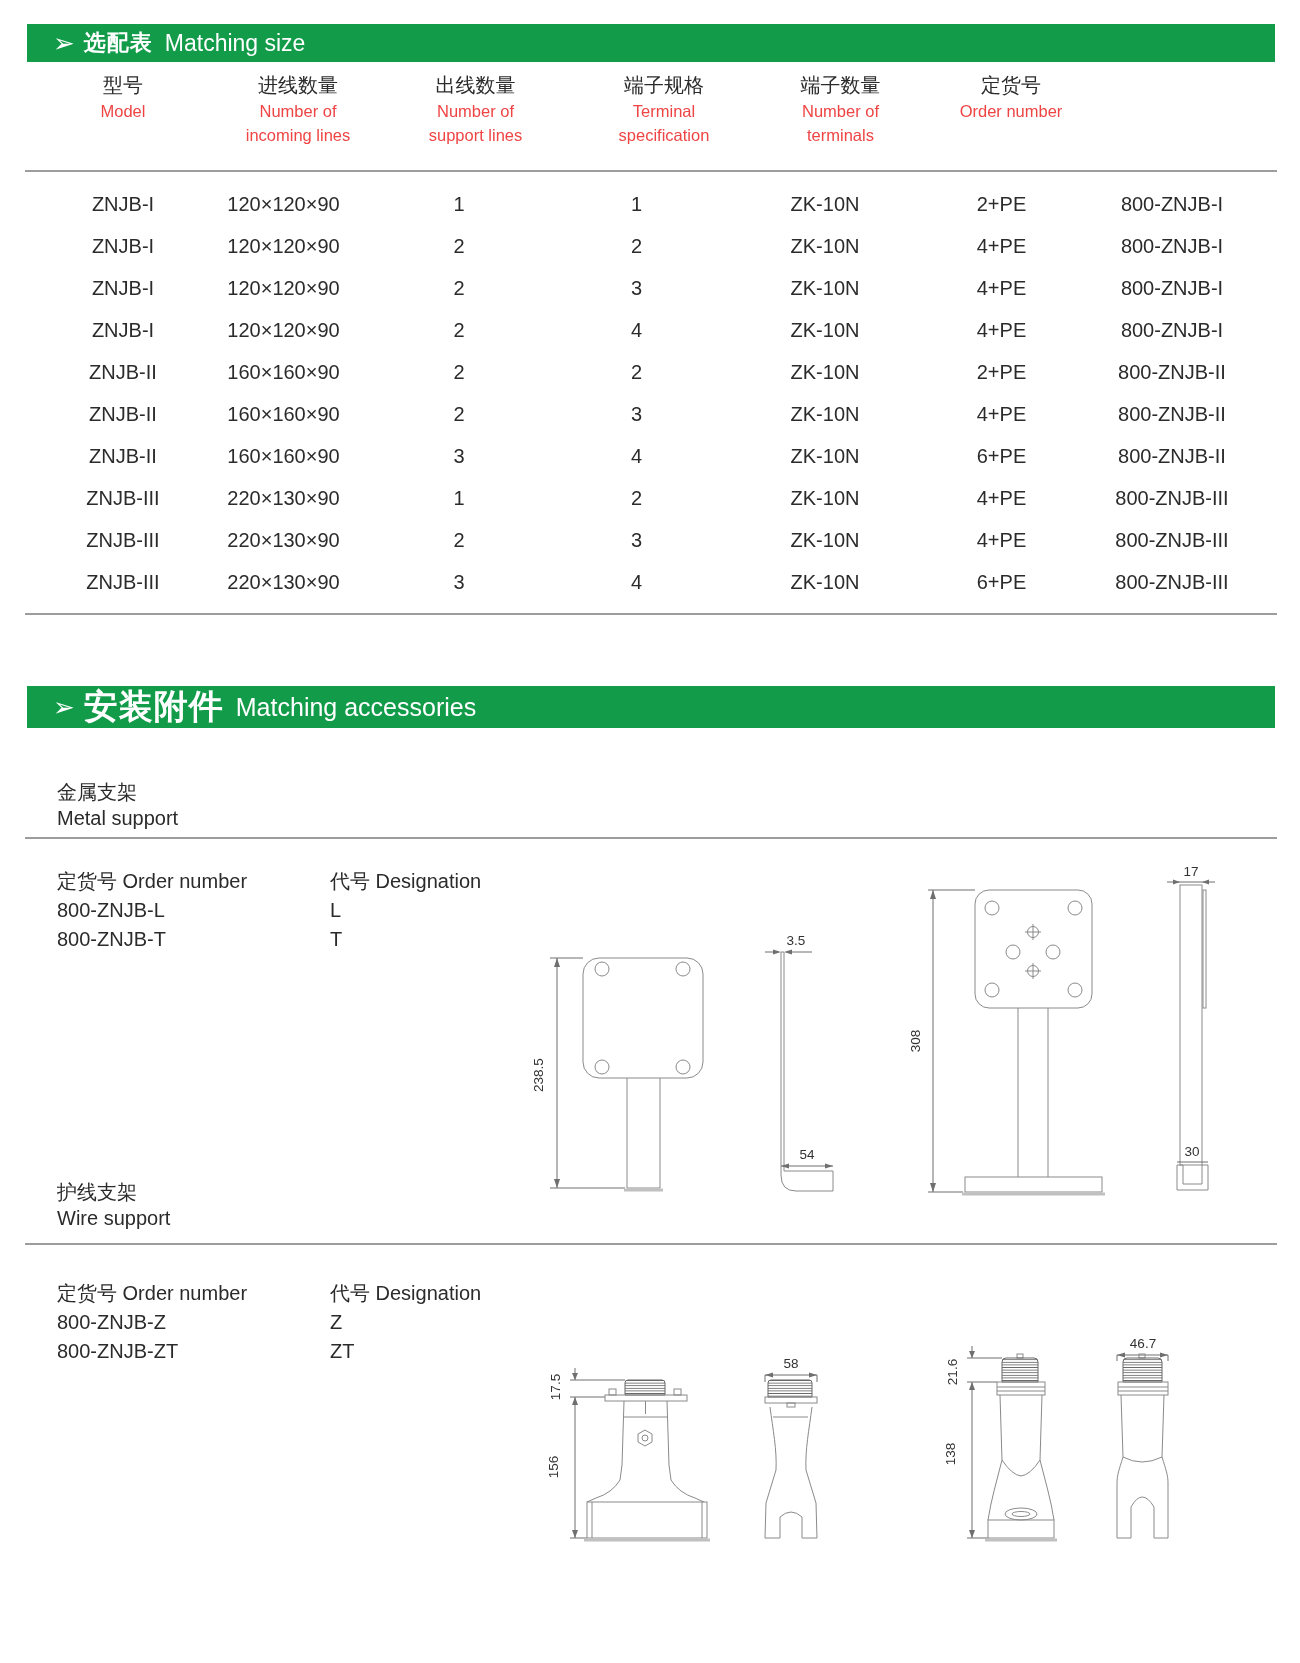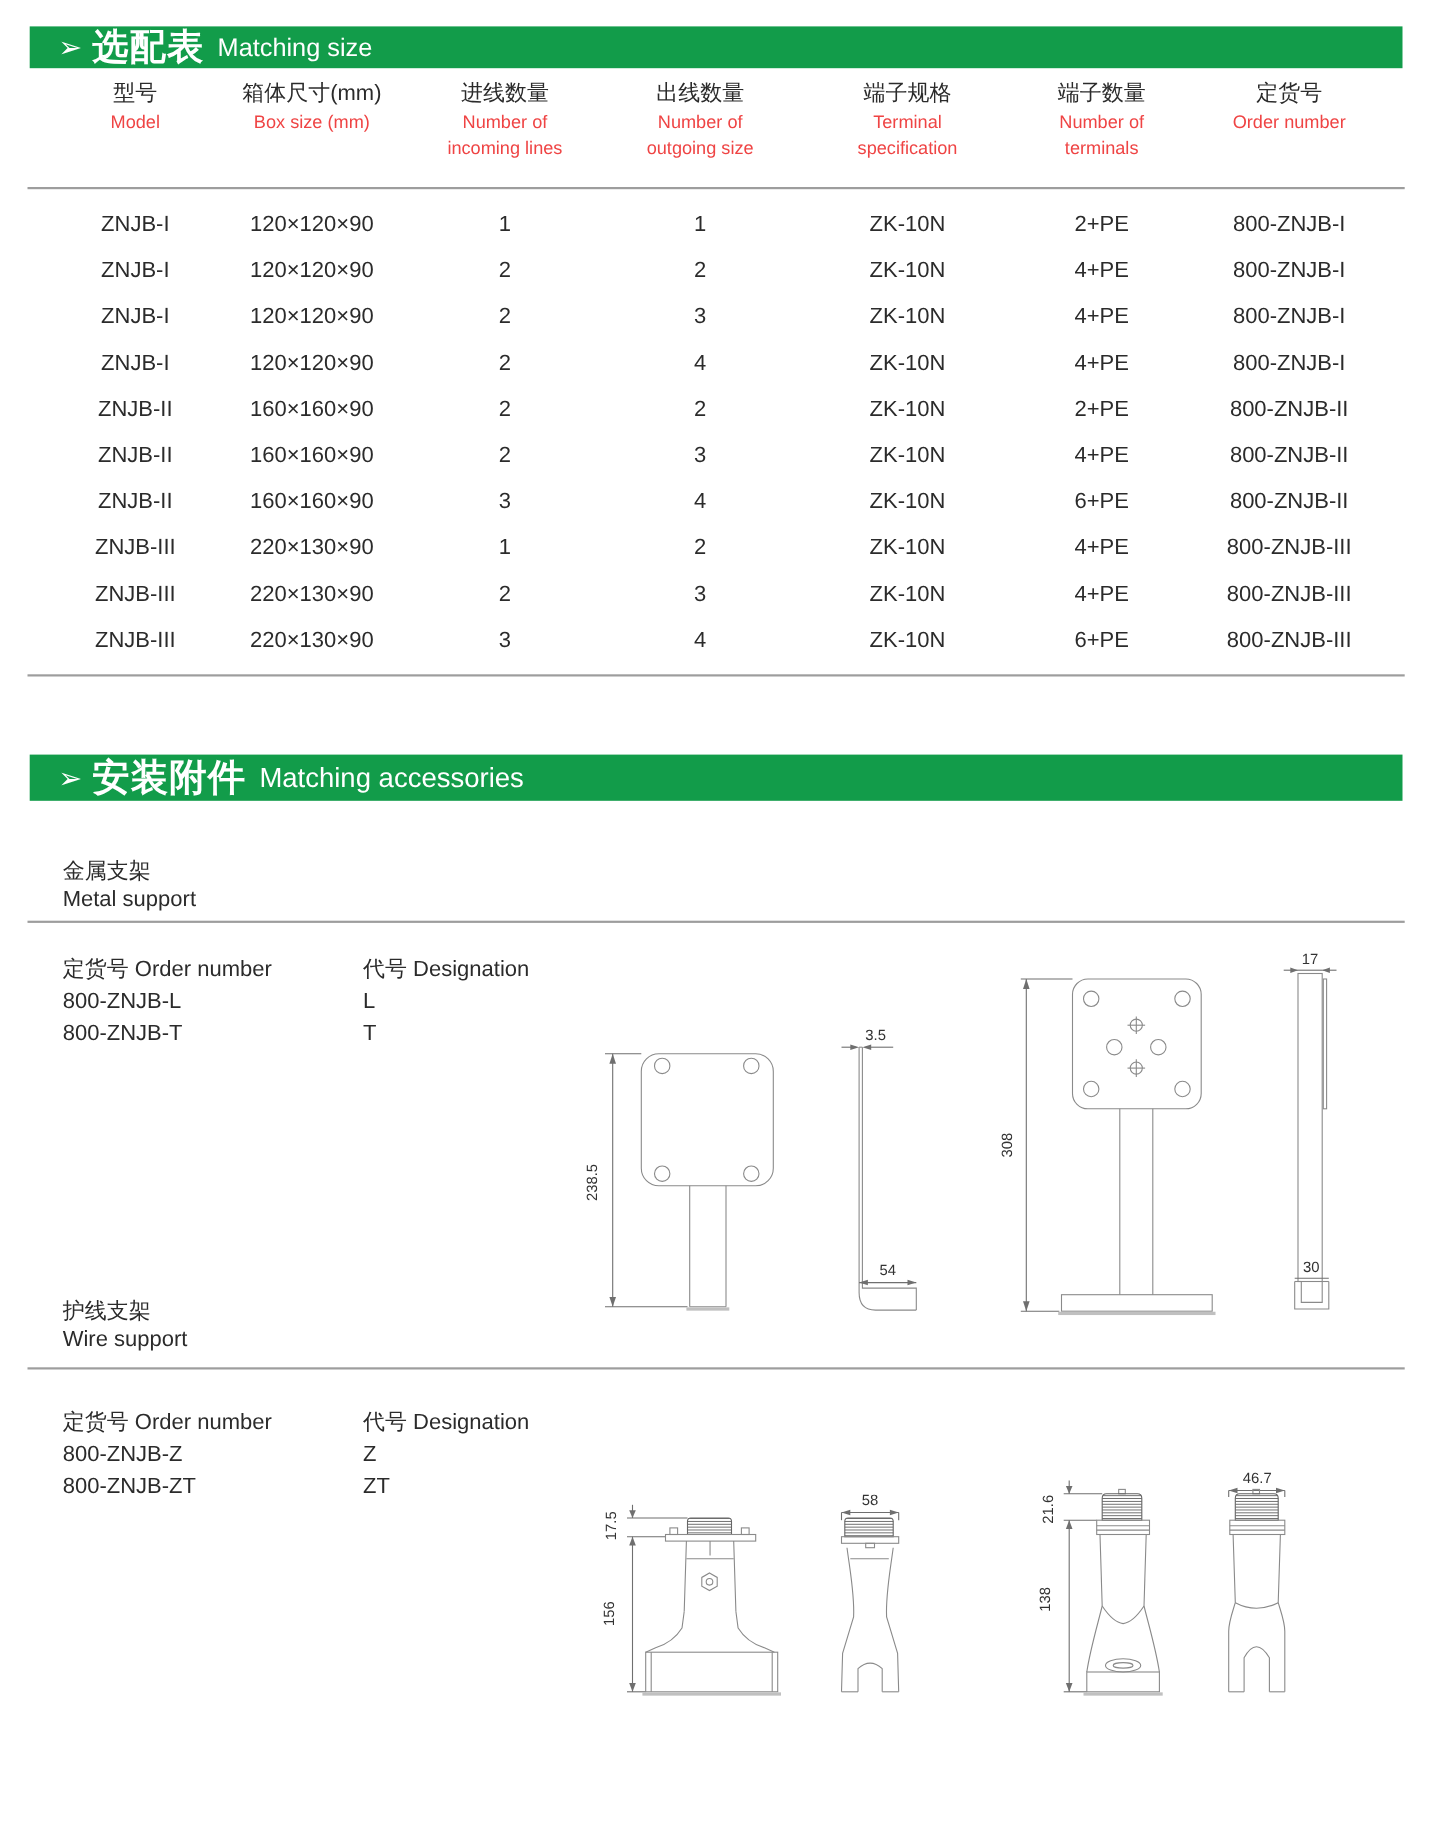--- a/index.html
+++ b/index.html
@@ -2,21 +2,21 @@
 <html><head>
 <meta charset="utf-8">
 <style>
   html,body{margin:0;padding:0;background:#ffffff;}
   body{width:1300px;height:1663px;position:relative;font-family:"Liberation Sans","DejaVu Sans",sans-serif;color:#2b2b2b;}
   .greenbar{position:absolute;left:27px;width:1248px;background:#129c4a;color:#fff;display:flex;align-items:center;padding-left:26px;box-sizing:border-box;}
   .greenbar .arrow{font-size:26px;line-height:1;margin-right:9px;color:#fff;}
   .greenbar .zh{font-weight:bold;letter-spacing:1px;}
   .greenbar .en{margin-left:12px;font-weight:normal;}
   .bar1{top:24px;height:38px;}
-  .bar1 .zh{font-size:33px;font-family:Liberation Serif, serif;}
+  .bar1 .zh{font-size:22px;font-family:Liberation Serif, serif;}
   .bar1 .en{font-size:23px;}
   .bar2{top:686px;height:42px;}
   .bar2 .zh{font-size:34px;}
   .bar2 .en{font-size:25px;}
   .hline{position:absolute;left:25px;width:1252px;height:2px;background:#9d9d9d;}
   .thead{position:absolute;left:43px;top:72px;display:flex;text-align:center;}
   .thead .zh{font-size:20px;line-height:27px;}
   .thead .en{font-size:16.5px;line-height:24px;color:#ef4444;}
   .trows{position:absolute;left:43px;top:183px;}
   .trow{display:flex;height:42px;line-height:42px;font-size:20px;text-align:center;}
@@ -39,34 +39,29 @@
   <span class="zh">选配表</span>
   <span class="en">Matching size</span>
 </div>
 
 <div class="thead">
   <div class="c0">
       <div class="zh">型号</div>
       <div class="en">Model</div>
       <div class="en"></div>
     </div>
-  <div class="c1">
-      <div class="zh">箱体尺寸(mm)</div>
-      <div class="en">Box size (mm)</div>
-      <div class="en"></div>
-    </div>
   <div class="c2">
       <div class="zh">进线数量</div>
       <div class="en">Number of</div>
       <div class="en">incoming lines</div>
     </div>
   <div class="c3">
       <div class="zh">出线数量</div>
       <div class="en">Number of</div>
-      <div class="en">outgoing size</div>
+      <div class="en">support lines</div>
     </div>
   <div class="c4">
       <div class="zh">端子规格</div>
       <div class="en">Terminal</div>
       <div class="en">specification</div>
     </div>
   <div class="c5">
       <div class="zh">端子数量</div>
       <div class="en">Number of</div>
       <div class="en">terminals</div>

